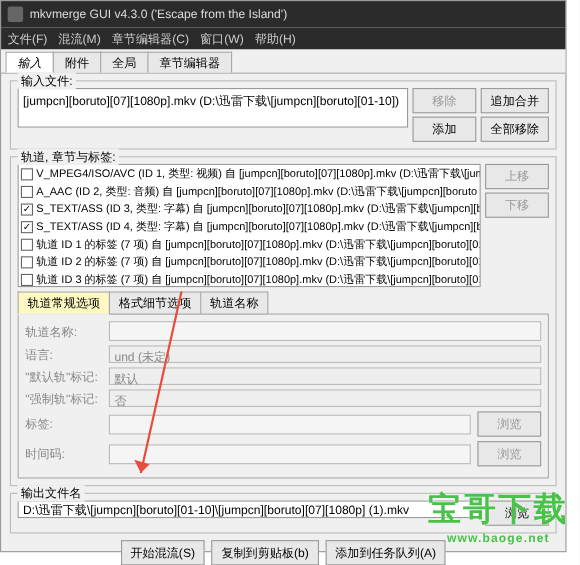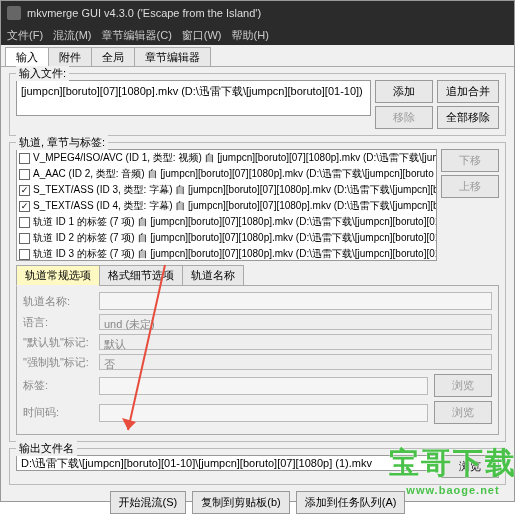--- a/index.html
+++ b/index.html
@@ -4,21 +4,21 @@
 <style>
 * { margin: 0; padding: 0; box-sizing: border-box; font-family: "Microsoft YaHei", SimSun, sans-serif; }
 body { background: #fff; width: 527px; height: 514px; position: relative; overflow: hidden; }
 .window { width: 515px; height: 502px; background: #f0f0f0; border: 1px solid #999; position: relative; }
 .titlebar { background: #2b2b2b; color: #ddd; height: 24px; display: flex; align-items: center; padding: 0 6px; font-size: 11px; }
 .titlebar-icon { width: 14px; height: 14px; background: #666; margin-right: 6px; border-radius: 2px; }
 .menubar { background: #2b2b2b; color: #ccc; height: 20px; display: flex; align-items: center; padding: 0 6px; font-size: 11px; gap: 10px; }
 .menubar span { cursor: default; }
 .tabs { display: flex; height: 22px; background: #f0f0f0; border-bottom: 1px solid #aaa; padding-top: 2px; padding-left: 4px; }
 .tab { padding: 2px 10px; font-size: 11px; border: 1px solid #aaa; border-bottom: none; background: #e8e8e8; margin-right: -1px; }
-.tab.active { background: #fff; }
+.tab.active { background: #fff; font-style: italic; }
 .content { padding: 6px 8px; font-size: 11px; }
 .group { border: 1px solid #bbb; padding: 6px; margin-bottom: 6px; position: relative; background: #f0f0f0; }
 .group-title { position: absolute; top: -8px; left: 6px; background: #f0f0f0; padding: 0 3px; font-size: 11px; }
 .input-row { display: flex; gap: 4px; }
 .file-input { flex: 1; background: #fff; border: 1px solid #999; padding: 3px 4px; height: 36px; font-size: 11px; overflow: hidden; }
 .btn-col { display: flex; flex-direction: column; gap: 3px; }
 .btn { background: #e8e8e8; border: 1px solid #999; padding: 3px 8px; font-size: 11px; min-width: 58px; text-align: center; }
 .btn.disabled { color: #999; }
 .tracks-row { display: flex; gap: 4px; }
 .tracks-list { flex: 1; background: #fff; border: 1px solid #999; height: 112px; overflow: hidden; font-size: 10px; }
@@ -62,22 +62,22 @@
     <div class="tab">全局</div>
     <div class="tab">章节编辑器</div>
   </div>
   <div class="content">
 
     <div class="group">
       <div class="group-title">输入文件:</div>
       <div class="input-row">
         <div class="file-input"><span>[jumpcn][boruto][07][1080p].mkv (D:\迅雷下载\[jumpcn][boruto][01-10])</span></div>
         <div class="btn-col">
+          <div class="btn disabled">移除</div>
           <div class="btn">添加</div>
-          <div class="btn disabled">移除</div>
         </div>
         <div class="btn-col">
           <div class="btn">追加合并</div>
           <div class="btn">全部移除</div>
         </div>
       </div>
     </div>
 
     <div class="group">
       <div class="group-title">轨道, 章节与标签:</div>
@@ -106,22 +106,22 @@
             <div class="track-item">
               <span class="chk"></span>
               <span>轨道 ID 2 的标签 (7 项) 自 [jumpcn][boruto][07][1080p].mkv (D:\迅雷下载\[jumpcn][boruto][01-1</span>
             </div>
             <div class="track-item">
               <span class="chk"></span>
               <span>轨道 ID 3 的标签 (7 项) 自 [jumpcn][boruto][07][1080p].mkv (D:\迅雷下载\[jumpcn][boruto][01-1</span>
             </div>
           </div>
         <div class="btn-col">
+          <div class="btn disabled">上移</div>
           <div class="btn disabled">下移</div>
-          <div class="btn disabled">上移</div>
         </div>
       </div>
 
       <div class="sub-tabs">
         <div class="sub-tab active">轨道常规选项</div>
         <div class="sub-tab">格式细节选项</div>
         <div class="sub-tab">轨道名称</div>
       </div>
       <div class="opts-panel">
         <div class="opt-row">

